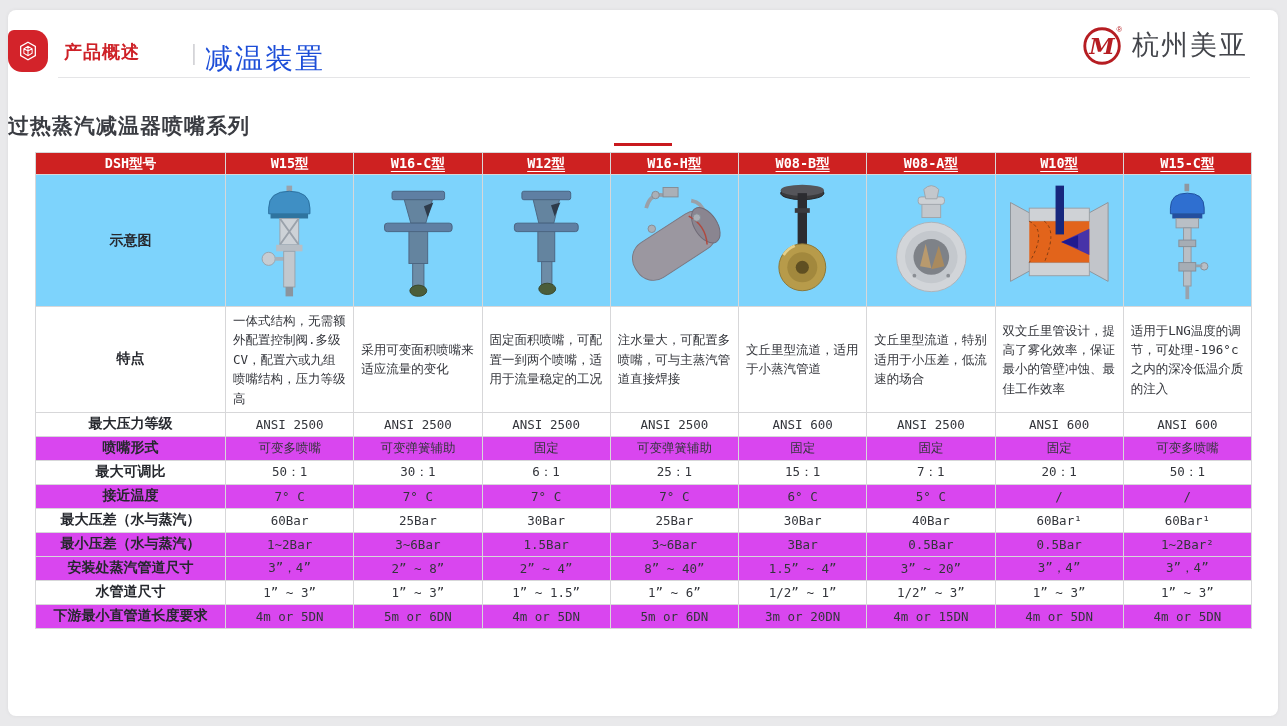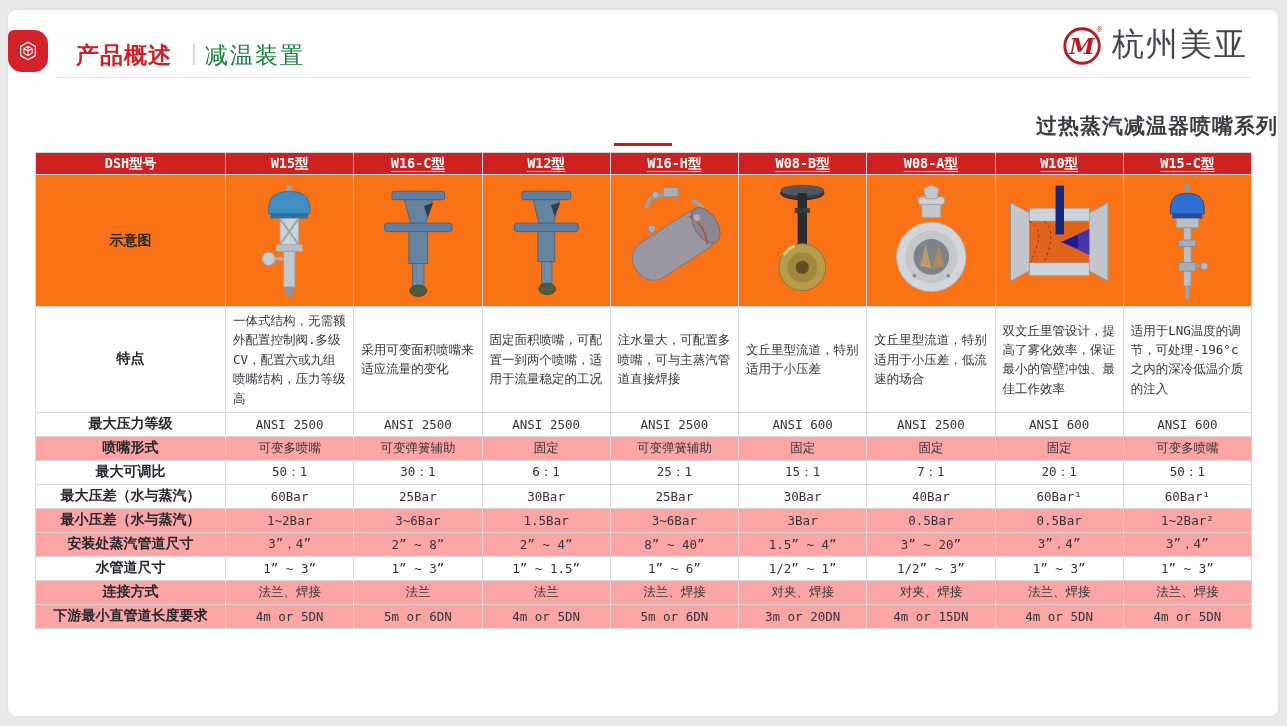--- a/index.html
+++ b/index.html
@@ -7,48 +7,48 @@
   body { background:#e9e9eb; font-family:"Liberation Sans","DejaVu Sans",sans-serif; position:relative; overflow:hidden; }
 
   .card { position:absolute; left:8px; top:10px; width:1270px; height:706px;
           background:#ffffff; border-radius:8px; box-shadow:0 0 4px rgba(0,0,0,.06); }
 
   
   .badge { position:absolute; left:0; top:20px; width:40px; height:42px;
            background:#d3232a; border-radius:6px 14px 14px 14px;
            display:flex; align-items:center; justify-content:center; }
   .badge svg { width:22px; height:22px; }
-  .section-title { position:absolute; left:56px; top:30px; font-size:23px; font-weight:bold; color:#ce2127; letter-spacing:1px;margin-left:12px; }
+  .section-title { position:absolute; left:56px; top:30px; font-size:18px; font-weight:bold; color:#ce2127; letter-spacing:1px; }
   .section-div   { position:absolute; left:183px; top:30px; font-size:22px; color:#d4d4d8; font-weight:200; }
-  .section-sub   { position:absolute; left:197px; top:30px; font-size:23px; color:#15803d; letter-spacing:2px; }
+  .section-sub   { position:absolute; left:197px; top:30px; font-size:28px; color:#1d4ed8; letter-spacing:2px; }
   .header-rule   { position:absolute; left:50px; right:28px; top:67px; height:1px; background:#e5e5e7; }
 
   .logo { position:absolute; right:30px; top:12px; display:flex; align-items:center; gap:6px; }
   .logo svg { width:46px; height:46px; }
-  .logo-text { font-size:32px; color:#43454b; letter-spacing:2px; }
+  .logo-text { font-size:27px; color:#43454b; letter-spacing:2px; }
 
   
-  .main-title { position:absolute; left:0; right:0; top:102px; text-align:right;
+  .main-title { position:absolute; left:0; right:0; top:102px; text-align:left;
                 font-size:21px; font-weight:bold; color:#3a3c42; letter-spacing:1px; }
   .title-underline { position:absolute; left:50%; top:133px; width:58px; height:3px;
                      margin-left:-29px; background:#c9191e; }
 
   
   .spec-table { position:absolute; left:27px; top:142px; width:1217px;
                 border-collapse:collapse; table-layout:fixed; }
   .spec-table th, .spec-table td { border:1px solid #d7d7d9; text-align:center; vertical-align:middle; }
   .spec-table th { background:#ce2121; color:#ffffff; font-weight:bold; font-size:13.5px;
                    height:22px; font-family:"DejaVu Sans Mono","Liberation Sans",sans-serif;margin-top:37px; }
   .spec-table th span.u { text-decoration:underline; text-underline-offset:3px;text-align:right; }
   td.rowlabel { font-weight:bold; font-size:14px; color:#26282e; padding:0 4px; }
   td.val { font-size:12.5px; color:#33353b; font-family:"DejaVu Sans Mono","Liberation Sans",sans-serif; padding:0 3px; }
   tr.spec td { height:24px; }
-  tr.shade td { background:#fca5a5; }
+  tr.shade td { background:#d946ef; }
   tr.features td.val { text-align:left; vertical-align:middle; line-height:1.55; padding:4px 7px; height:72px; }
-  tr.image-row td { height:132px; background:#f97316; }
+  tr.image-row td { height:132px; background:#7dd3fc; }
   tr.image-row svg { display:block; margin:0 auto; height:122px; }
 </style>
 </head>
 <body>
 
 <div class="card">
 
   <div class="badge">
     <svg viewBox="0 0 24 24">
       <path d="M12 2.5 L20 7 V17 L12 21.5 L4 17 V7 Z" fill="none" stroke="#fff" stroke-width="1.4"></path>
@@ -213,21 +213,21 @@
         </td>
       </tr>
     </tbody>
     <tbody id="spec-rows">
         <tr class="spec features">
           <td class="rowlabel">特点</td>
           <td class="val">一体式结构，无需额外配置控制阀.多级CV，配置六或九组喷嘴结构，压力等级高</td>
           <td class="val">采用可变面积喷嘴来适应流量的变化</td>
           <td class="val">固定面积喷嘴，可配置一到两个喷嘴，适用于流量稳定的工况</td>
           <td class="val">注水量大，可配置多喷嘴，可与主蒸汽管道直接焊接</td>
-          <td class="val">文丘里型流道，特别适用于小压差</td>
+          <td class="val">文丘里型流道，适用于小蒸汽管道</td>
           <td class="val">文丘里型流道，特别适用于小压差，低流速的场合</td>
           <td class="val">双文丘里管设计，提高了雾化效率，保证最小的管壁冲蚀、最佳工作效率</td>
           <td class="val">适用于LNG温度的调节，可处理-196°c之内的深冷低温介质的注入</td>
         </tr>
         <tr class="spec">
           <td class="rowlabel">最大压力等级</td>
           <td class="val">ANSI 2500</td>
           <td class="val">ANSI 2500</td>
           <td class="val">ANSI 2500</td>
           <td class="val">ANSI 2500</td>
@@ -251,20 +251,31 @@
           <td class="rowlabel">最大可调比</td>
           <td class="val">50：1</td>
           <td class="val">30：1</td>
           <td class="val">6：1</td>
           <td class="val">25：1</td>
           <td class="val">15：1</td>
           <td class="val">7：1</td>
           <td class="val">20：1</td>
           <td class="val">50：1</td>
         </tr>
+        <tr class="spec shade">
+          <td class="rowlabel">接近温度</td>
+          <td class="val">7° C</td>
+          <td class="val">7° C</td>
+          <td class="val">7° C</td>
+          <td class="val">7° C</td>
+          <td class="val">6° C</td>
+          <td class="val">5° C</td>
+          <td class="val">/</td>
+          <td class="val">/</td>
+        </tr>
         <tr class="spec">
           <td class="rowlabel">最大压差（水与蒸汽）</td>
           <td class="val">60Bar</td>
           <td class="val">25Bar</td>
           <td class="val">30Bar</td>
           <td class="val">25Bar</td>
           <td class="val">30Bar</td>
           <td class="val">40Bar</td>
           <td class="val">60Bar¹</td>
           <td class="val">60Bar¹</td>
@@ -296,31 +307,20 @@
           <td class="val">1” ~ 3”</td>
           <td class="val">1” ~ 3”</td>
           <td class="val">1” ~ 1.5”</td>
           <td class="val">1” ~ 6”</td>
           <td class="val">1/2” ~ 1”</td>
           <td class="val">1/2” ~ 3”</td>
           <td class="val">1” ~ 3”</td>
           <td class="val">1” ~ 3”</td>
         </tr>
         <tr class="spec shade">
-          <td class="rowlabel">连接方式</td>
-          <td class="val">法兰、焊接</td>
-          <td class="val">法兰</td>
-          <td class="val">法兰</td>
-          <td class="val">法兰、焊接</td>
-          <td class="val">对夹、焊接</td>
-          <td class="val">对夹、焊接</td>
-          <td class="val">法兰、焊接</td>
-          <td class="val">法兰、焊接</td>
-        </tr>
-        <tr class="spec shade">
           <td class="rowlabel">下游最小直管道长度要求</td>
           <td class="val">4m or 5DN</td>
           <td class="val">5m or 6DN</td>
           <td class="val">4m or 5DN</td>
           <td class="val">5m or 6DN</td>
           <td class="val">3m or 20DN</td>
           <td class="val">4m or 15DN</td>
           <td class="val">4m or 5DN</td>
           <td class="val">4m or 5DN</td>
         </tr>

